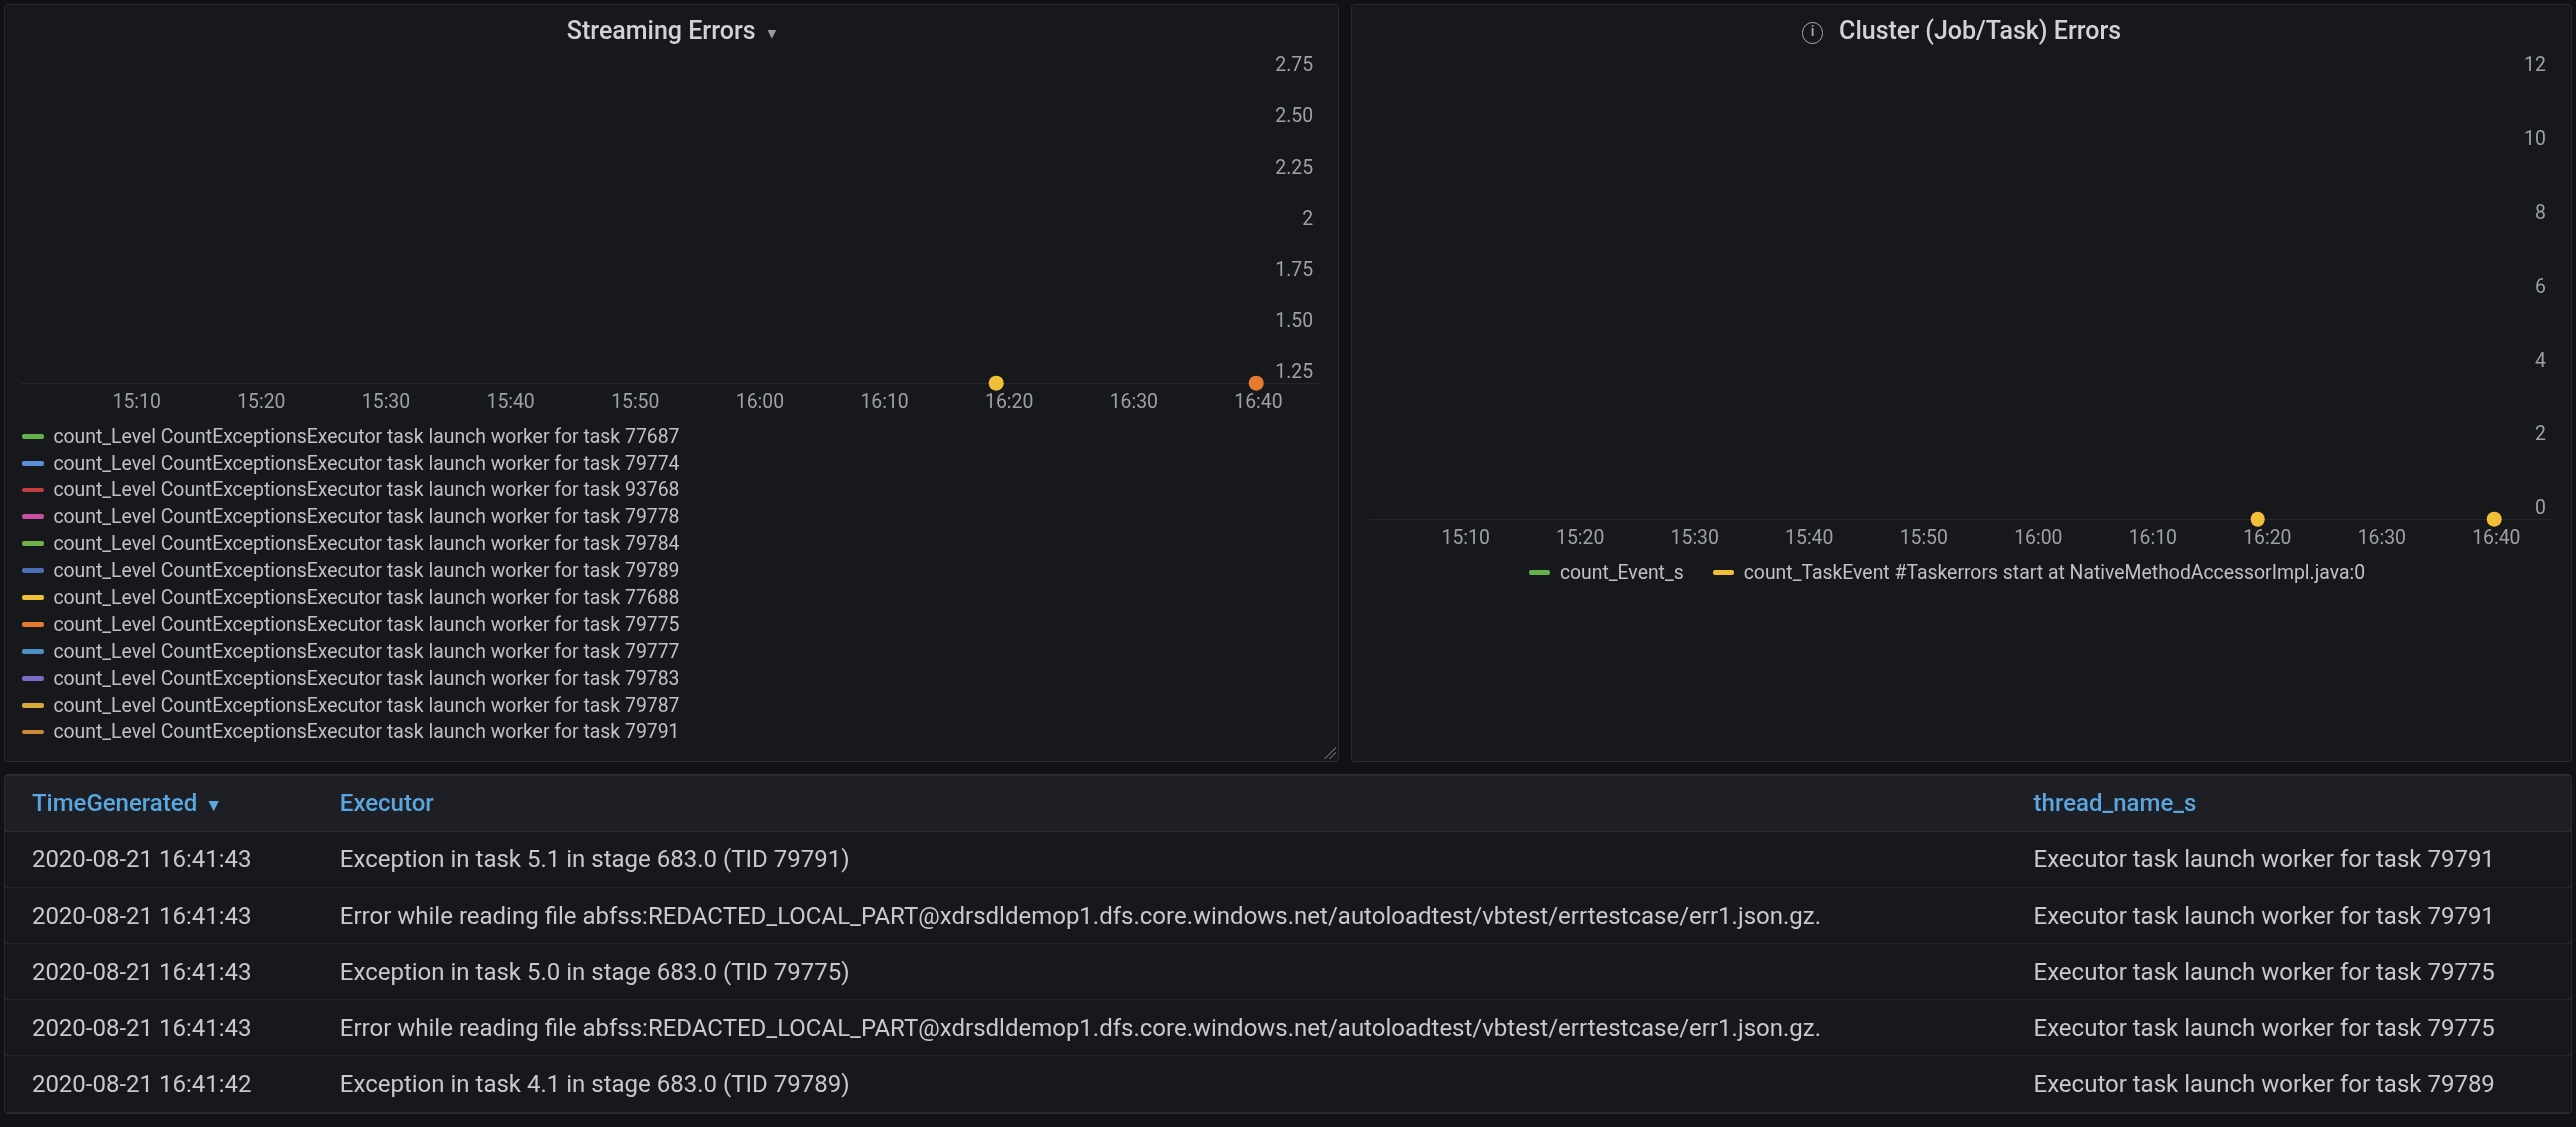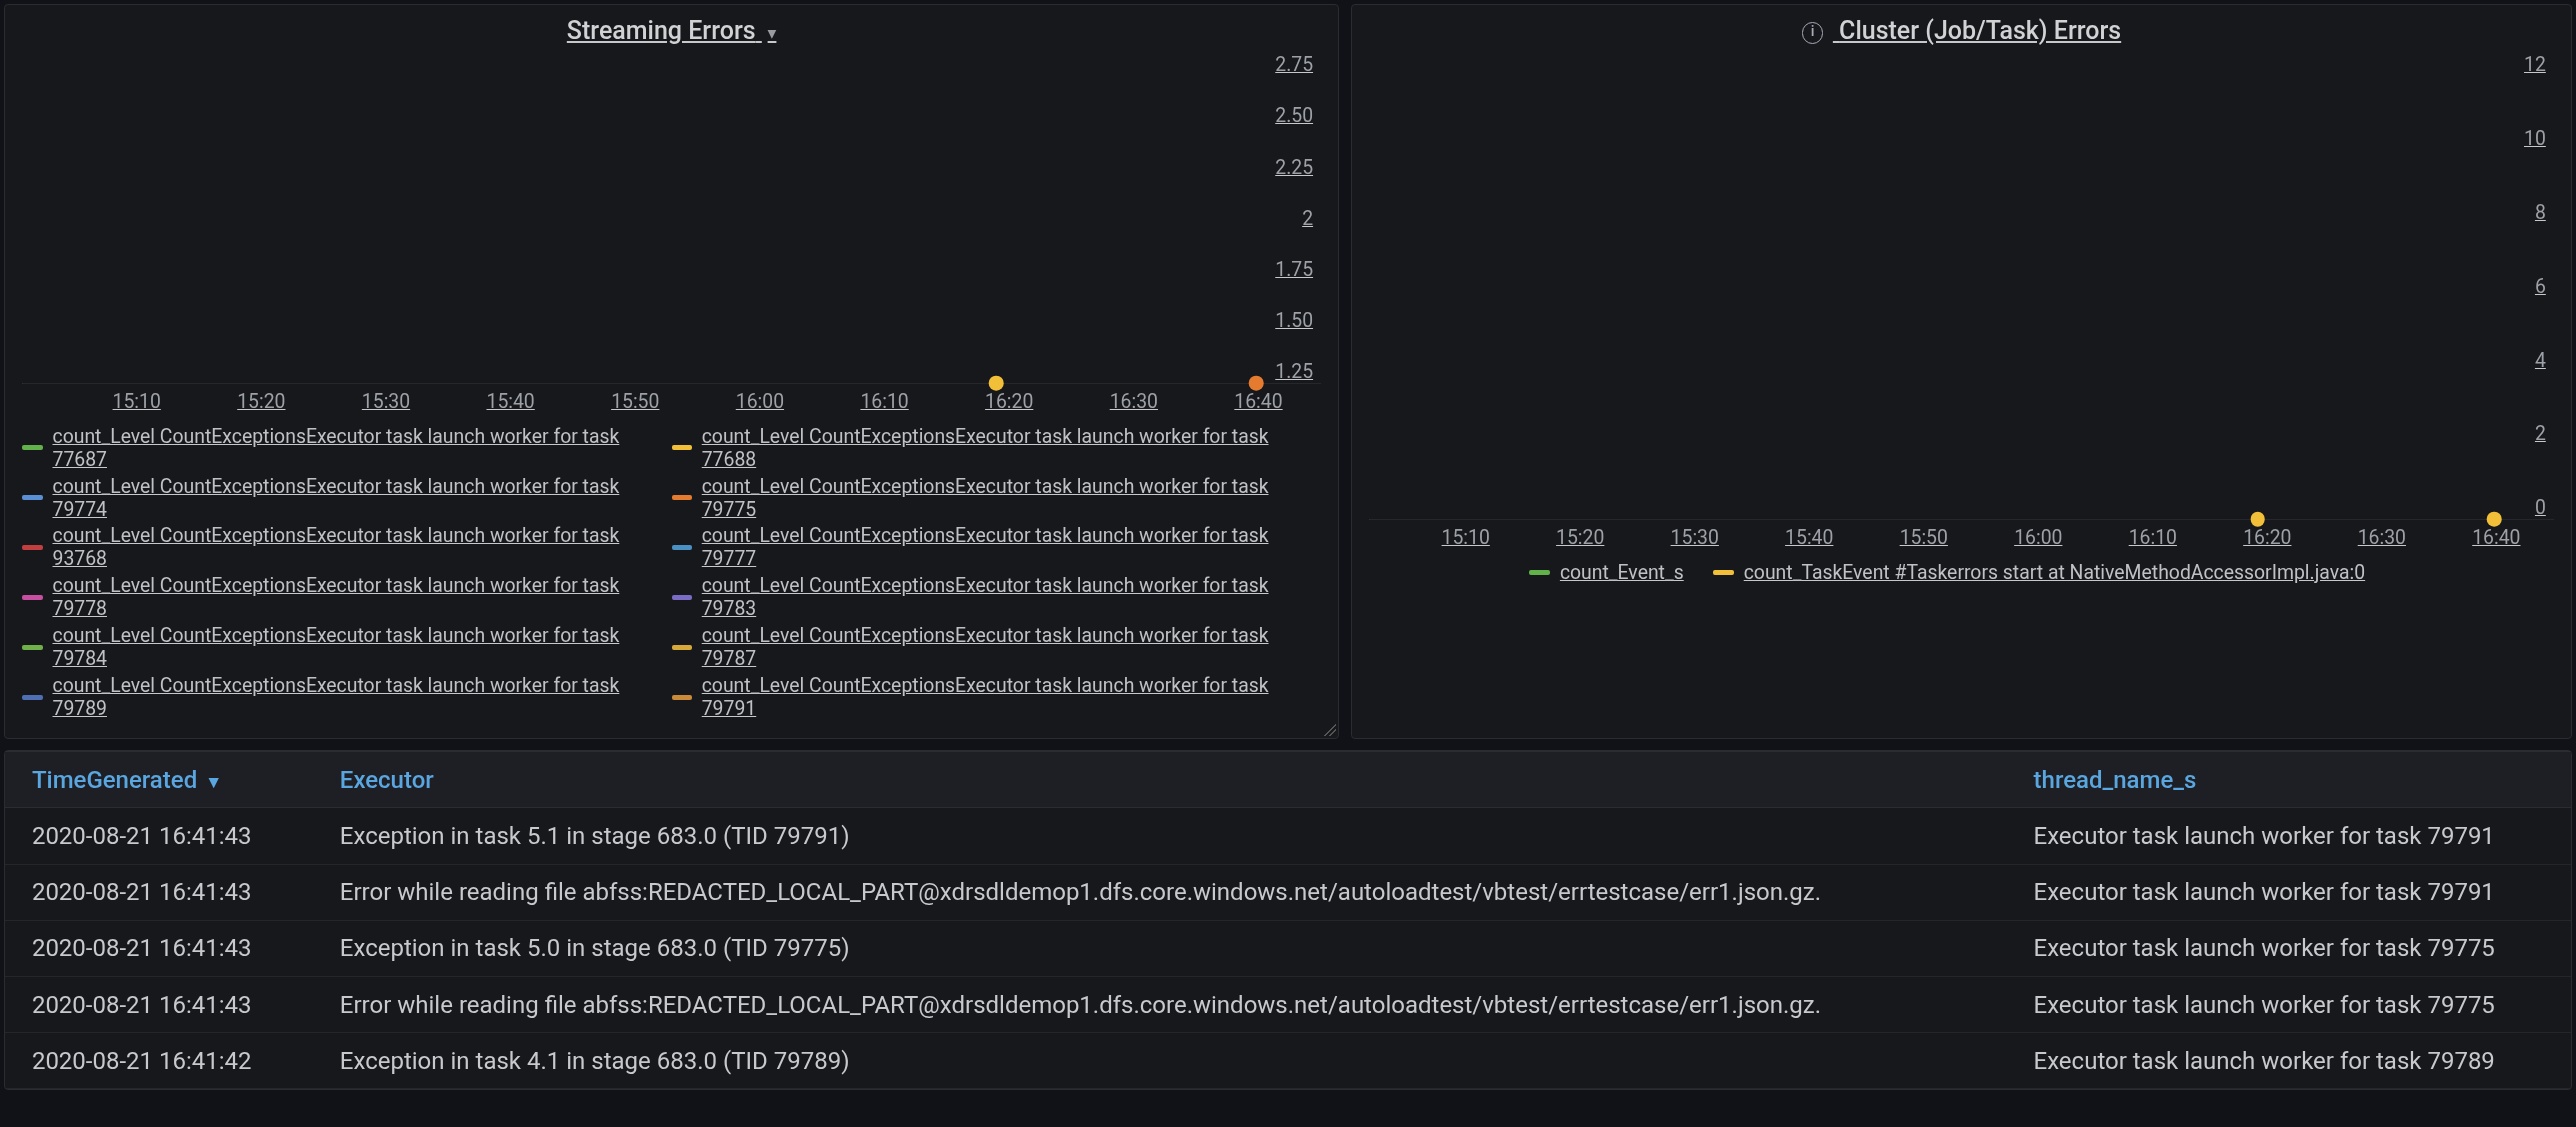--- a/index.html
+++ b/index.html
@@ -3,21 +3,21 @@
 <meta charset="utf-8">
 <style>
   * { box-sizing: border-box; margin: 0; padding: 0; }
   body {
     background: #111217;
     color: #c7c8ca;
     font-family: -apple-system, BlinkMacSystemFont, "Segoe UI", Roboto, Helvetica, Arial, sans-serif;
     font-size: 21.3px;
     padding: 3.9px;
   }
-  .top-row { display: flex; gap: 11.6px; margin-bottom: 11.6px; text-decoration: underline; }
+  .top-row { display: flex; gap: 11.6px; margin-bottom: 11.6px; }
   .panel {
     background: #17181c;
     border: 1px solid #2a2c32;
     border-radius: 3.9px;
     padding: 11.6px 17.5px 13.6px 17.5px;
     position: relative;
   }
   .panel-left { flex: 0 0 52%; }
   .panel-right { flex: 1; }
   .panel-title {
@@ -67,21 +67,21 @@
   .xaxis .tick { flex:1; text-align:center; }
   .legend {
     margin-top:11.6px;
     display:flex;
     flex-wrap:wrap;
     font-size:19.4px;
     color:#bfc1c5;
   }
   .legend .item { display:flex; align-items:center; margin-right:29px; margin-bottom:3.9px; }
   .legend .sw { width:21.3px; height:4.9px; border-radius:1.9px; margin-right:9.7px; }
-  .legend-cols { display:flex; }
+  .legend-cols { display:flex;flex-direction:column; }
   .legend-col { flex:1; }
   .legend-col .item { margin-right:19.4px; }
   .table-panel { background:#17181c; border:1px solid #2a2c32; border-radius:3.9px; }
   .table-title { text-align:center; font-size:26px; color:#d1d2d4; padding:11.6px 0 9.7px 0; }
   table { width:100%; border-collapse:collapse; }
   th {
     text-align:left;
     color:#5aa6e0;
     font-weight:500;
     font-size:24px;

